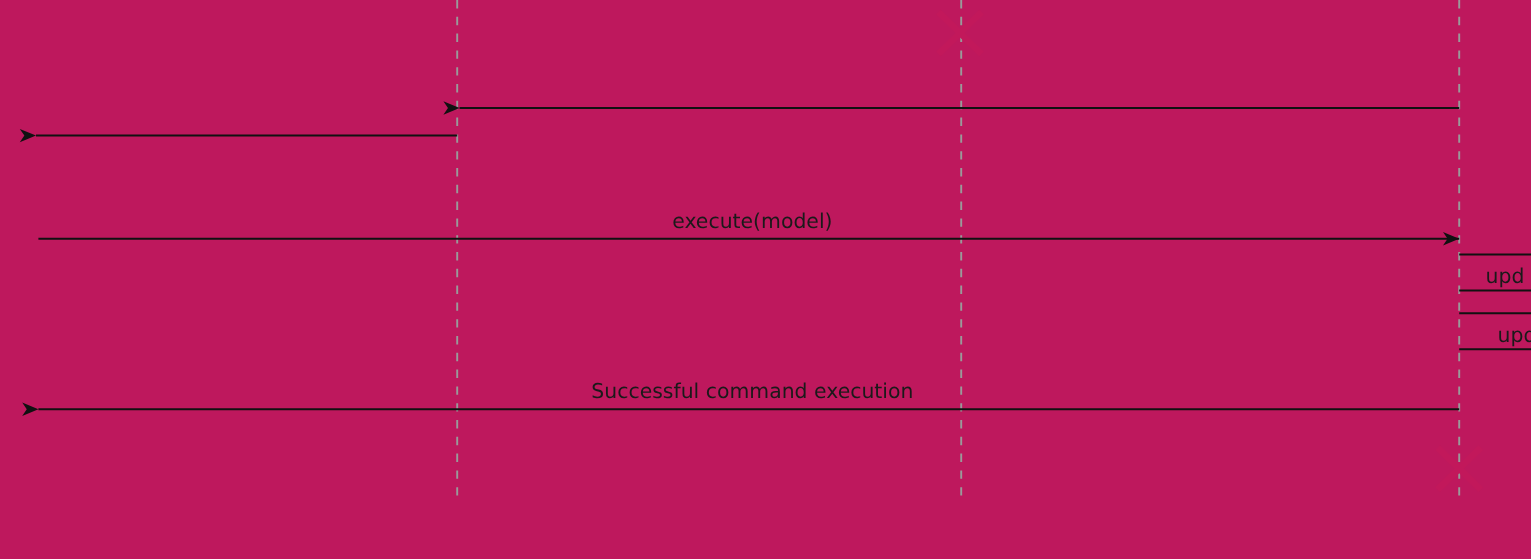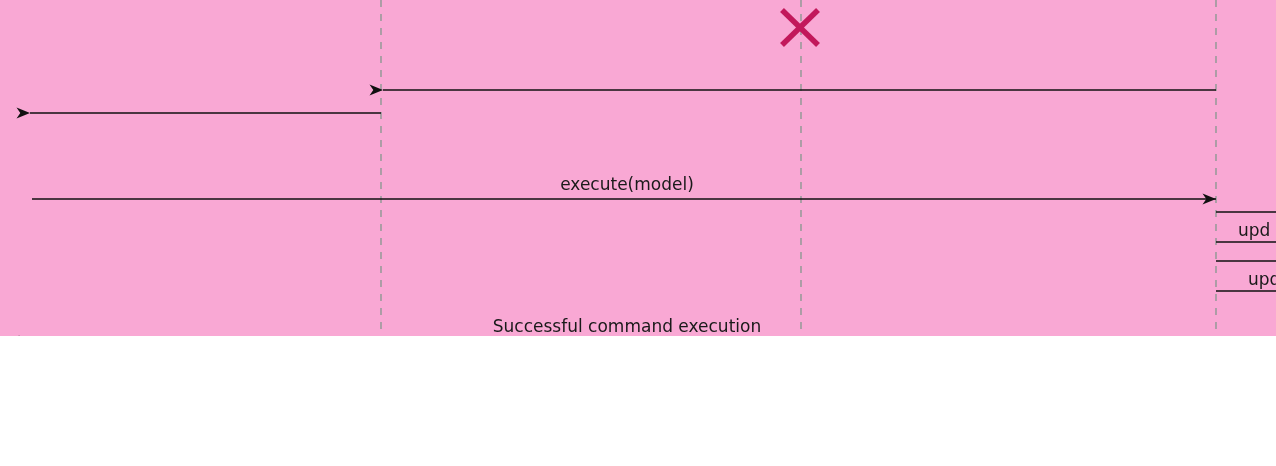--- a/index.html
+++ b/index.html
@@ -6,23 +6,23 @@
     margin: 0;
     padding: 0;
     background: #ffffff;
   }
   body {
     font-family: "DejaVu Sans", "Liberation Sans", sans-serif;
   }
   #diagram-root {
     position: relative;
     width: 1276px;
-    height: 336px;
+    height: 466px;
     overflow: hidden;
-    background: #f9a8d4;
+    background: #be185d;
   }
   #seq-svg {
     position: absolute;
     left: 0;
     top: 0;
     width: 1276px;
     height: 466px;
     display: block;
   }
   .msg-label {

